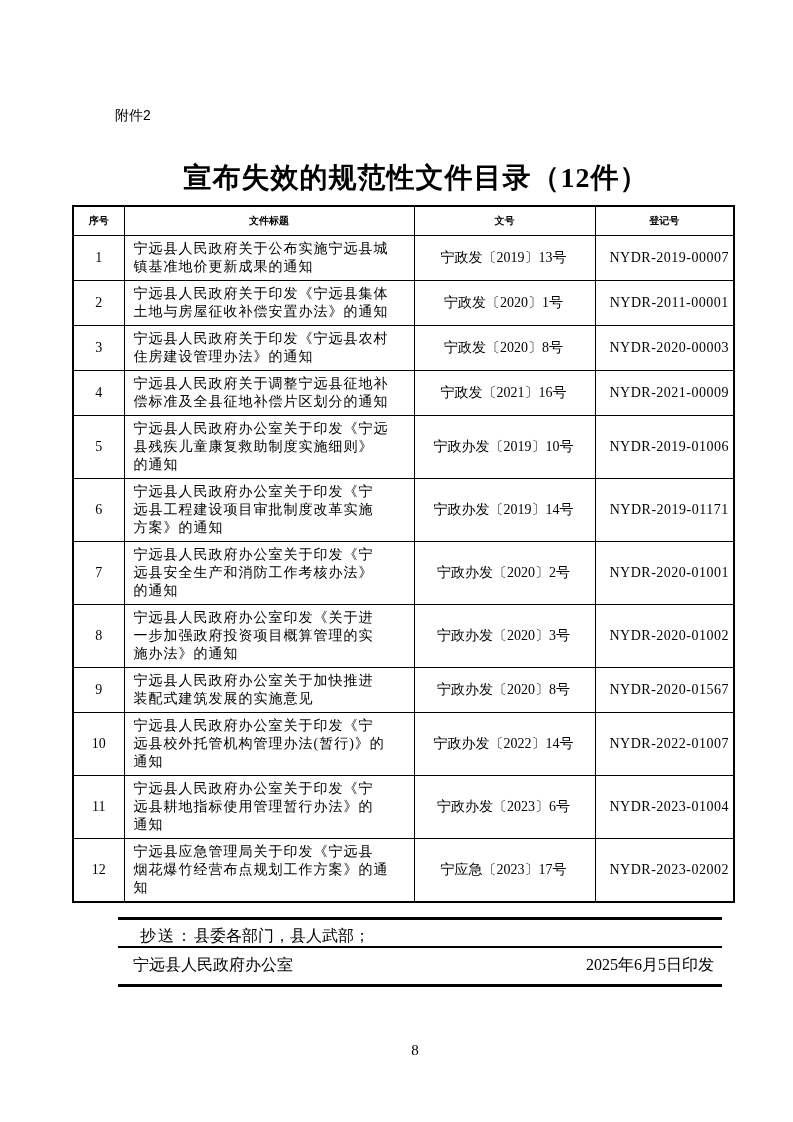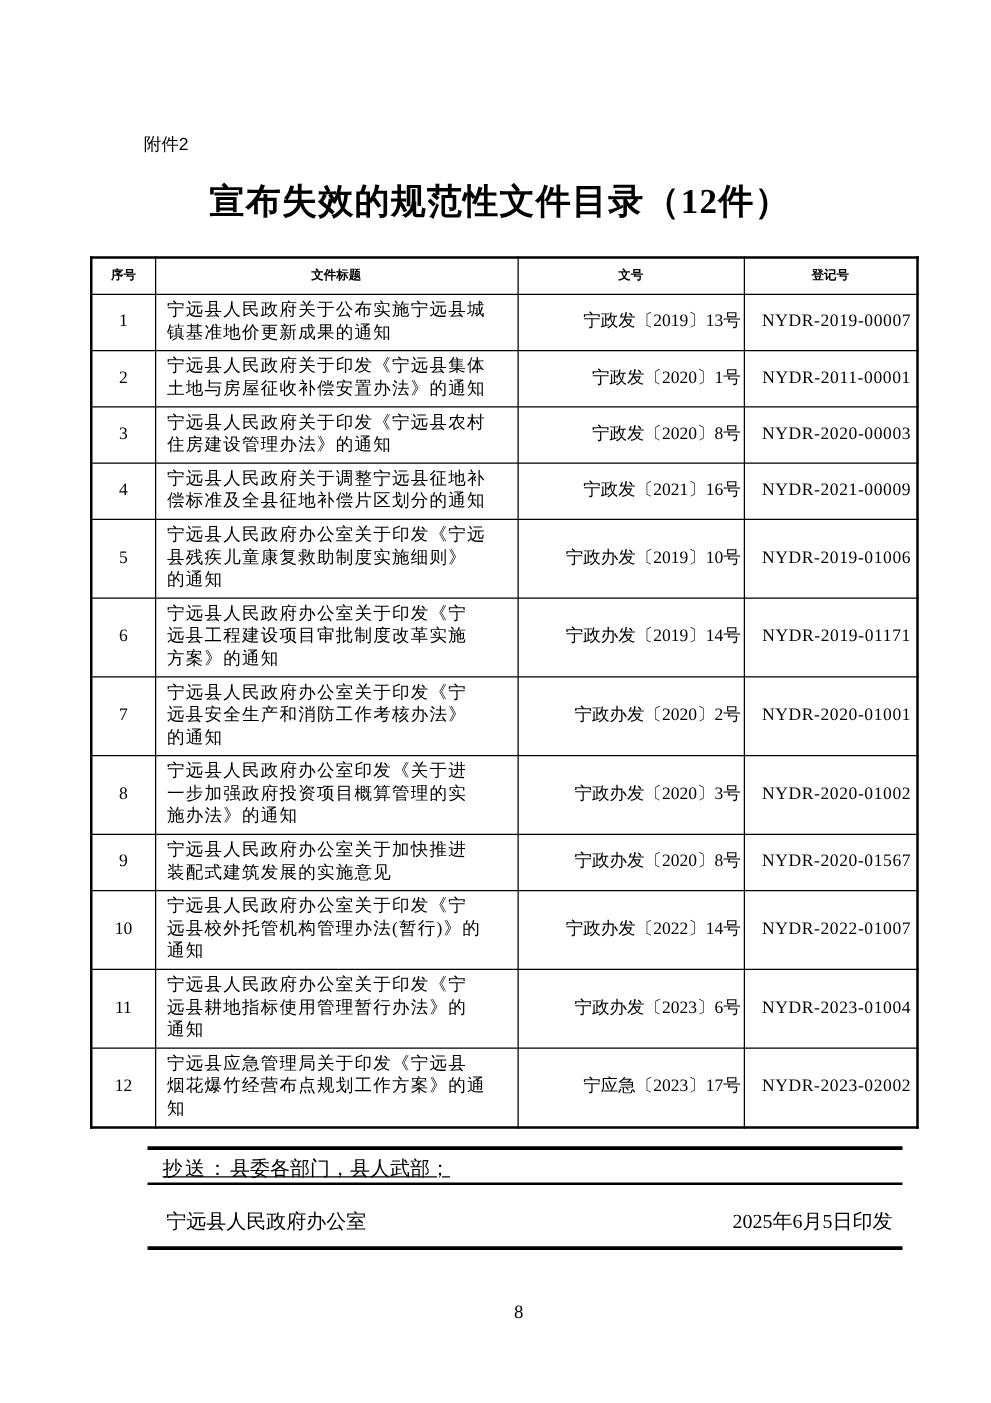--- a/index.html
+++ b/index.html
@@ -12,21 +12,21 @@
   .page{position:absolute;inset:0;}
 
   .attachment{
     position:absolute;left:115px;top:103px;
     font-family:"Liberation Sans",sans-serif;
     font-size:14px;line-height:24px;
   }
 
   .doc-title{
     position:absolute;left:100px;width:600px;top:144px;
-    margin:0;text-align:center;
+    margin:16px;text-align:center;
     font-size:28px;line-height:36px;font-weight:bold;
     letter-spacing:1px;
   }
 
   table.doc-table{
     position:absolute;left:72px;top:205px;
     width:661px;table-layout:fixed;
     border-collapse:collapse;
     border:2px solid #000;
     font-size:14px;line-height:18px;
@@ -46,35 +46,35 @@
   col.c-docnum{width:181px;}
   col.c-regnum{width:139px;}
 
   td.cell-title{
     text-align:left;
     white-space:pre-line;
     padding-left:9px;padding-right:4px;
     letter-spacing:1px;
     margin-left:44px;
   }
-  td.cell-docnum{white-space:nowrap;padding-left:0;padding-right:2px;text-align:right;}
+  td.cell-docnum{white-space:nowrap;padding-left:0;padding-right:2px;}
   td.cell-regnum{white-space:nowrap;letter-spacing:0.5px;padding-left:12px;padding-right:2px;}
 
   .footer{
     position:absolute;left:118px;top:917px;width:604px;
     font-size:16px;
   }
   .rule{height:0;border-top:3px solid #000;}
   .rule.mid{border-top-width:2px;}
-  .cc-line1{margin:5px 0 0 12px;line-height:21px;text-decoration:underline;}
+  .cc-line1{margin:5px 0 0 22px;line-height:21px;}
   .cc-line1 .cc-label{letter-spacing:2px;}
   .cc-line2{margin:7px 0 7px 77px;line-height:21px;}
   .issuer-row{
     display:flex;justify-content:space-between;
-    padding:19px 8px 9px 15px;line-height:21px;
+    padding:6px 8px 9px 15px;line-height:21px;
   }
   .page-number{
     position:absolute;left:85px;width:660px;top:1042px;
     text-align:center;font-size:15px;
   }
 </style>
 </head>
 <body>
 
 <div class="page">

